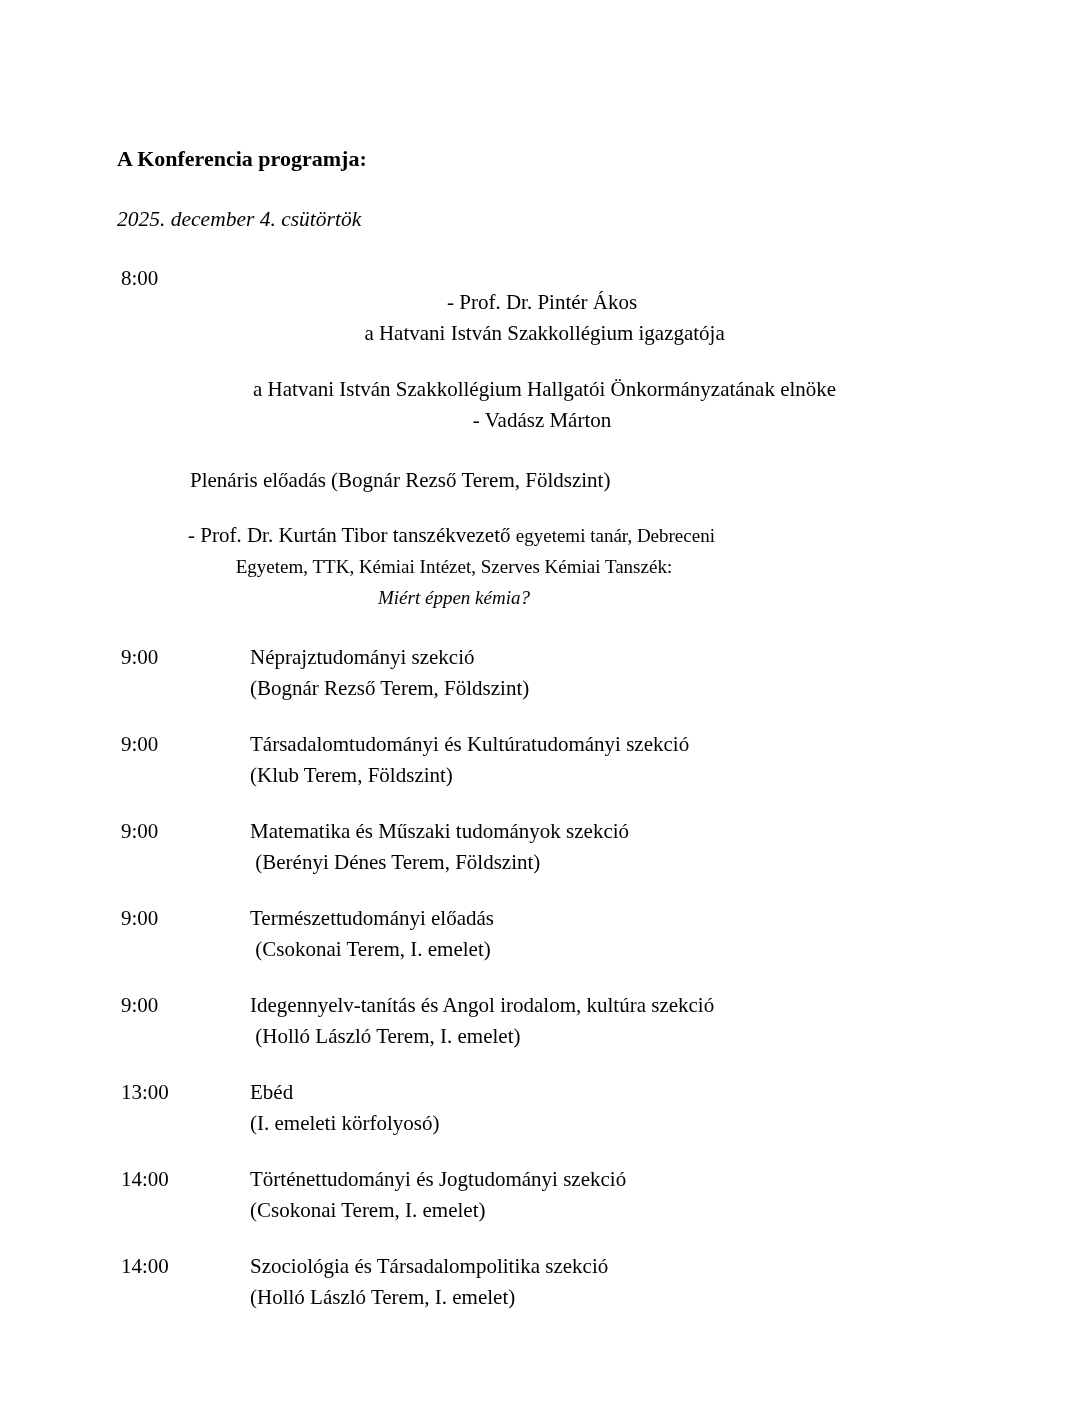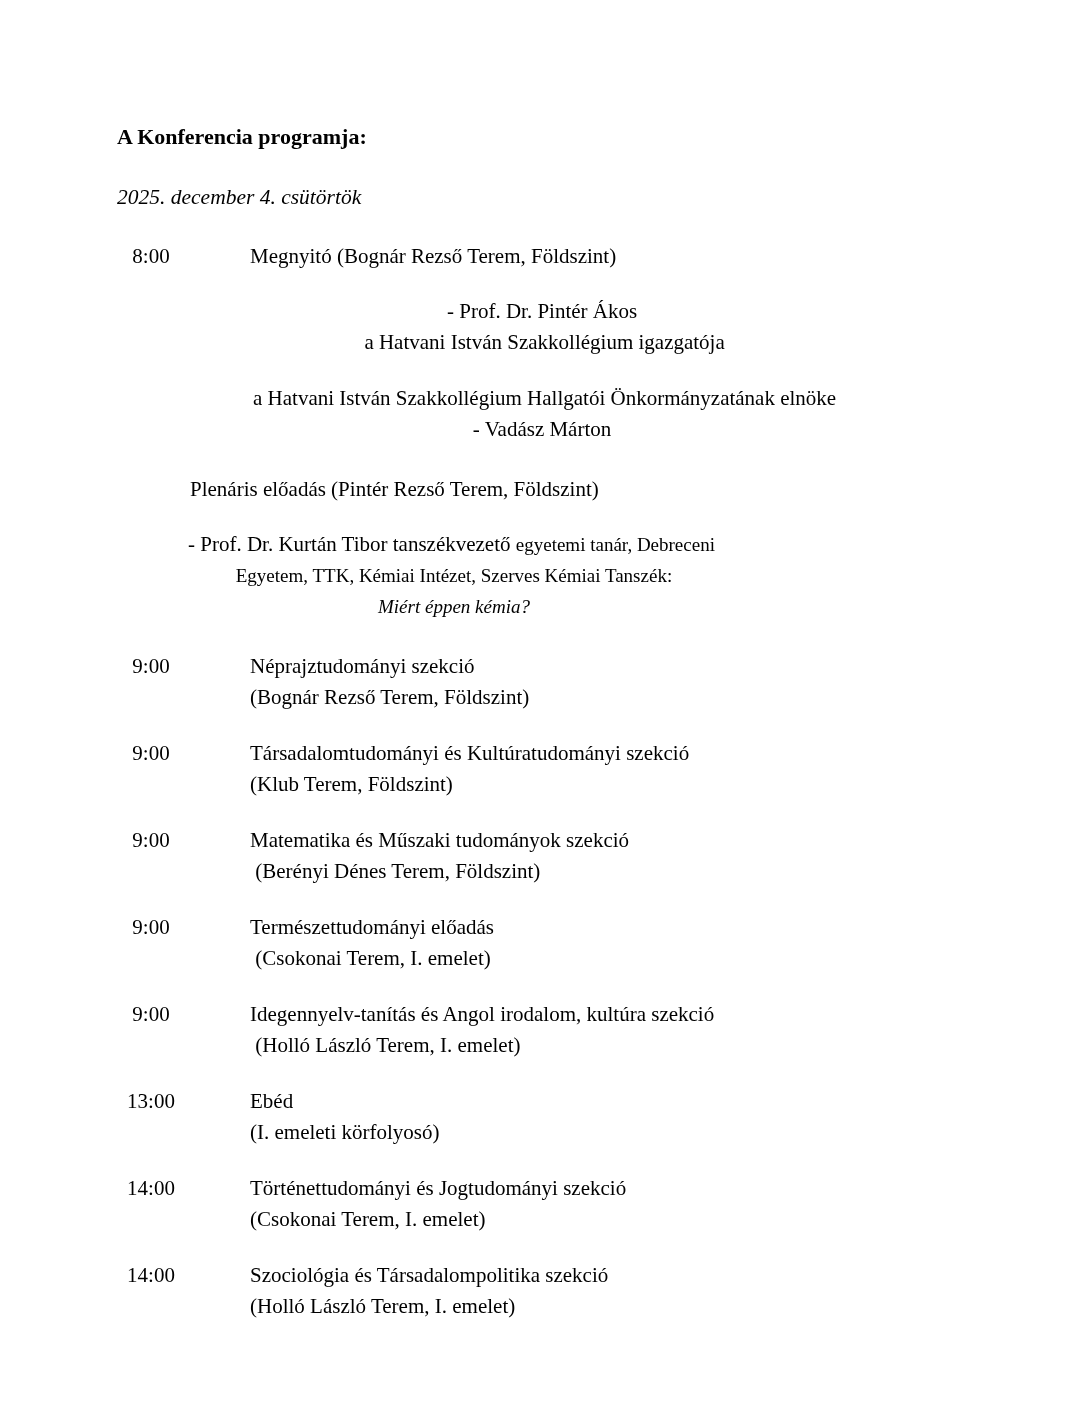--- a/index.html
+++ b/index.html
@@ -10,20 +10,21 @@
     background: #ffffff;
     color: #000000;
     font-family: "Liberation Serif", serif;
     font-size: 21px;
     overflow: hidden;
   }
   .page {
     width: 1073px;
     height: 1100px;
     padding: 121px 92px 0 121px;
+    margin-top: 22px;
   }
   p { margin: 0; line-height: 31px; white-space: pre-wrap; }
 
   .doc-title {
     font-weight: bold;
     font-size: 22px;
     line-height: 31px;
     margin-left: -4px;
   }
   .date-heading {
@@ -34,21 +35,21 @@
     margin-top: 30px;
     margin-left: -4px;
   }
   .schedule { margin-top: 28px; }
 
   .row { display: flex; margin-bottom: 25px; }
   .row.has-details { margin-bottom: 29px; }
   .time {
     width: 60px;
     flex-shrink: 0;
-    text-align: center;
+    text-align: left;
     line-height: 31px;
   }
   .desc { margin-left: 69px; }
 
   .detail-group { margin-top: 24px; text-align: center; }
   .detail-group + .detail-group { margin-top: 25px; }
 
   .bullet { margin-left: -2px; }
   .cont   { margin-left: 3px; }
   .small  { font-size: 19px; }
@@ -57,34 +58,33 @@
 </head>
 <body>
 
 <div class="page">
   <p class="doc-title">A Konferencia programja:</p>
   <p class="date-heading">2025. december 4. csütörtök</p>
   <div class="schedule">
       <div class="row has-details">
         <div class="time">8:00</div>
         <div class="desc">
-          <p>Megnyitó (Bognár Rezső Terem, Földszint)</p>
           <div class="detail-group">
             <p class="detail-line bullet">- Prof. Dr. Pintér Ákos</p>
             <p class="detail-line cont">a Hatvani István Szakkollégium igazgatója</p>
           </div>
           <div class="detail-group">
             <p class="detail-line cont">a Hatvani István Szakkollégium Hallgatói Önkormányzatának elnöke</p>
             <p class="detail-line bullet">- Vadász Márton</p>
           </div>
         </div>
       </div>
       <div class="row has-details">
         <div class="desc">
-          <p>Plenáris előadás (Pintér Rezső Terem, Földszint)</p>
+          <p>Plenáris előadás (Bognár Rezső Terem, Földszint)</p>
           <div class="detail-group">
             <p class="detail-line bullet"><span>- Prof. Dr. Kurtán Tibor tanszékvezető </span><span class="small ">egyetemi tanár, Debreceni</span></p>
             <p class="detail-line cont small">Egyetem, TTK, Kémiai Intézet, Szerves Kémiai Tanszék:</p>
             <p class="detail-line cont small italic">Miért éppen kémia?</p>
           </div>
         </div>
       </div>
       <div class="row">
         <div class="time">9:00</div>
         <div class="desc">

